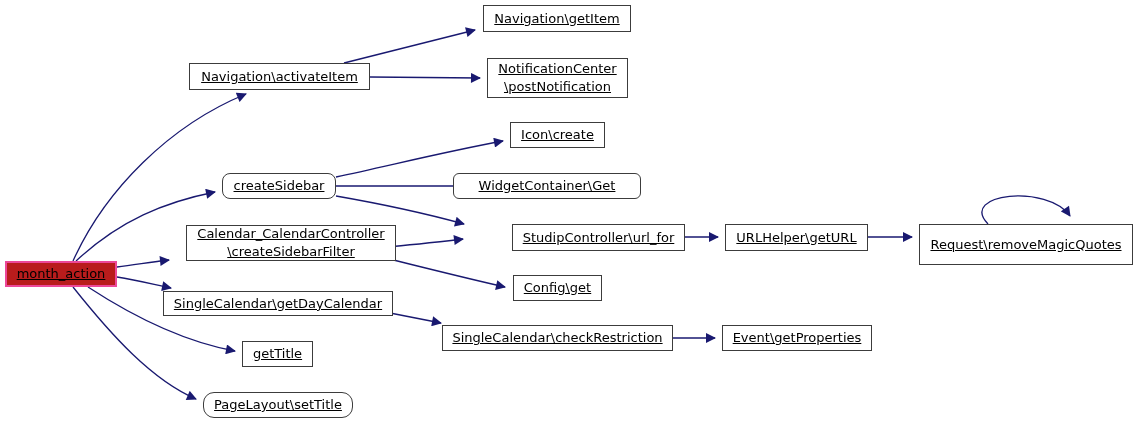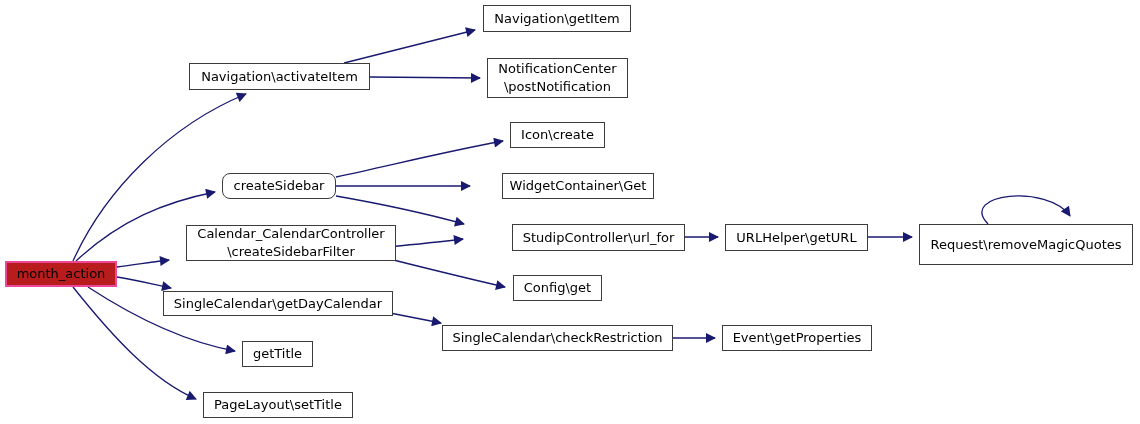--- a/index.html
+++ b/index.html
@@ -34,20 +34,21 @@
     color: #000000;
     font-size: 13px;
     line-height: 18px;
     display: flex;
     flex-direction: column;
     align-items: center;
     justify-content: center;
     text-align: center;
     white-space: nowrap;
     cursor: pointer;
+    text-decoration: underline;
   }
   .node.highlight {
     background: #b91c1c;
     border: 2px solid #ec4899;
     cursor: default;
   }
   .node span {
     display: block;
   }
 </style>
@@ -99,42 +100,42 @@
       <div class="node" style="left: 222px; top: 173px; width: 114px; height: 26px; border-radius: 8px;">
         <span>createSidebar</span>
       </div>
       <div class="node" style="left: 186px; top: 225px; width: 210px; height: 36px;">
         <span>Calendar_CalendarController</span>
         <span>\createSidebarFilter</span>
       </div>
       <div class="node" style="left: 510px; top: 122px; width: 95px; height: 26px;">
         <span>Icon\create</span>
       </div>
-      <div class="node" style="left: 502px; top: 173px; width: 152px; height: 26px;">
+      <div class="node" style="left: 453px; top: 173px; width: 188px; height: 26px; border-radius: 6px;">
         <span>WidgetContainer\Get</span>
       </div>
       <div class="node" style="left: 471px; top: 224px; width: 173px; height: 27px; margin-left: 41px;">
         <span>StudipController\url_for</span>
       </div>
       <div class="node" style="left: 513px; top: 275px; width: 89px; height: 26px;">
         <span>Config\get</span>
       </div>
       <div class="node" style="left: 725px; top: 224px; width: 143px; height: 27px;">
         <span>URLHelper\getURL</span>
       </div>
       <div class="node" style="left: 919px; top: 224px; width: 214px; height: 41px;">
         <span>Request\removeMagicQuotes</span>
       </div>
       <div class="node" style="left: 163px; top: 291px; width: 230px; height: 25px;">
         <span>SingleCalendar\getDayCalendar</span>
       </div>
       <div class="node" style="left: 242px; top: 341px; width: 71px; height: 26px;">
         <span>getTitle</span>
       </div>
-      <div class="node" style="left: 203px; top: 392px; width: 150px; height: 26px;">
+      <div class="node" style="left: 203px; top: 392px; width: 150px; height: 26px; border-radius: 11px;">
         <span>PageLayout\setTitle</span>
       </div>
       <div class="node" style="left: 442px; top: 325px; width: 231px; height: 26px;">
         <span>SingleCalendar\checkRestriction</span>
       </div>
       <div class="node" style="left: 722px; top: 325px; width: 150px; height: 26px;">
         <span>Event\getProperties</span>
       </div>
     </div>
 </div>

